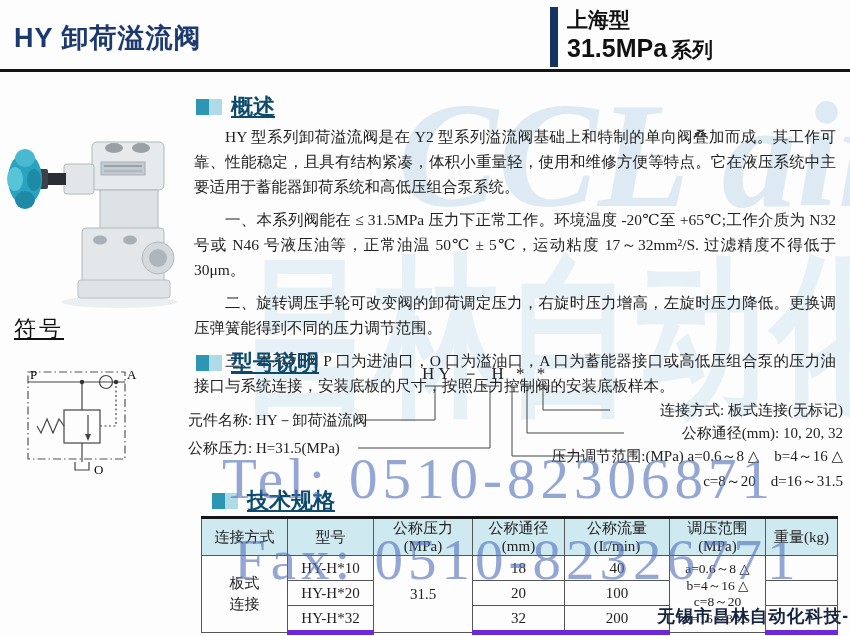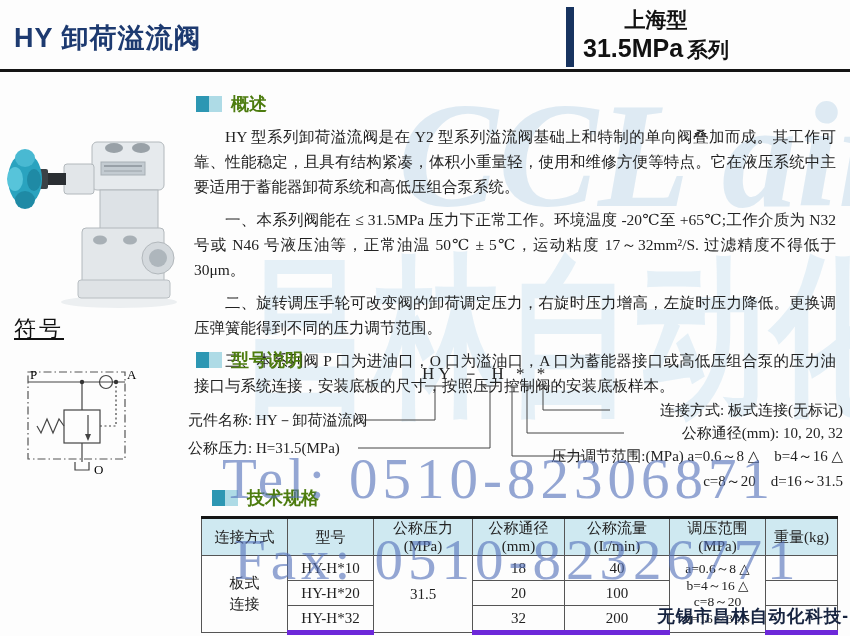--- a/index.html
+++ b/index.html
@@ -1,30 +1,30 @@
 <!DOCTYPE html>
 <html><head>
 <meta charset="utf-8">
 <style>
   html,body{margin:0;padding:0;background:#e8e8e8;}
   #page{position:relative;width:850px;height:636px;margin:0 auto;background:#fdfdfd;
         font-family:"Liberation Serif","DejaVu Serif",serif;color:#1a1a1a;overflow:hidden;}
   
   .hdr-title{position:absolute;left:14px;top:20px;font-family:"Liberation Sans",sans-serif;
              font-weight:bold;font-size:27px;color:#1d3a70;letter-spacing:1px;}
-  .hdr-right{position:absolute;left:566px;top:7px;display:flex;align-items:stretch;text-align:center;}
+  .hdr-right{position:absolute;left:550px;top:7px;display:flex;align-items:stretch;}
   .hdr-bar{width:8px;background:#17335f;margin-right:9px;}
   .hdr-l1{font-size:21px;font-weight:bold;line-height:26px;color:#111;}
   .hdr-l2{line-height:30px;color:#111;}
   .hdr-l2 .num{font-family:"Liberation Sans",sans-serif;font-weight:bold;font-size:25px;}
   .hdr-l2 .tail{font-weight:bold;font-size:21px;}
   .hdr-divider{position:absolute;left:0;top:69px;width:850px;height:3px;background:#151515;}
   
   .sec-head{position:absolute;display:flex;align-items:center;gap:9px;
-            font-family:"Liberation Sans",sans-serif;font-weight:bold;font-size:18px;color:#4d7c0f;}
+            font-family:"Liberation Sans",sans-serif;font-weight:bold;font-size:22px;color:#0c4a6e;text-decoration:underline;}
   .sec-icon{display:flex;}
   .sec-icon i{width:13px;height:16px;display:block;}
   .sec-icon .d{background:#2d97b3;}
   .sec-icon .l{background:#aedbe6;}
   
   .overview-text{position:absolute;left:186px;top:116px;width:658px;
                  font-size:15.5px;line-height:25px;text-align:justify;color:#222;}
   .overview-text p{margin:8px;text-indent:2em;}
   
   .photo-svg{position:absolute;left:4px;top:92px;}

